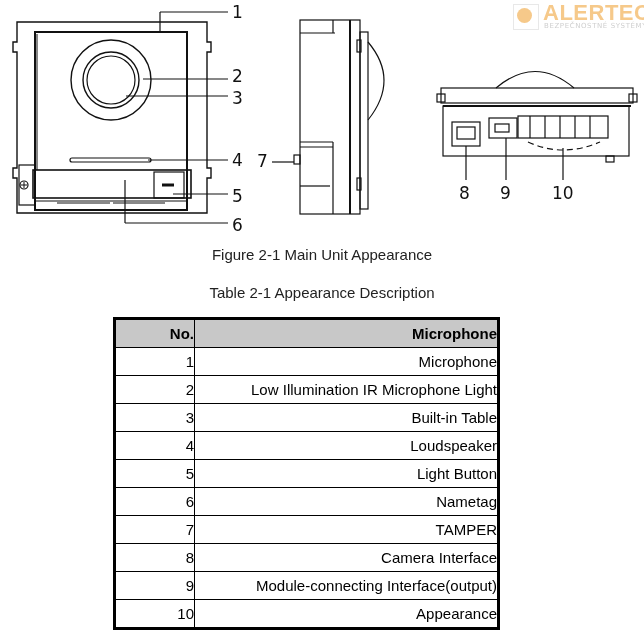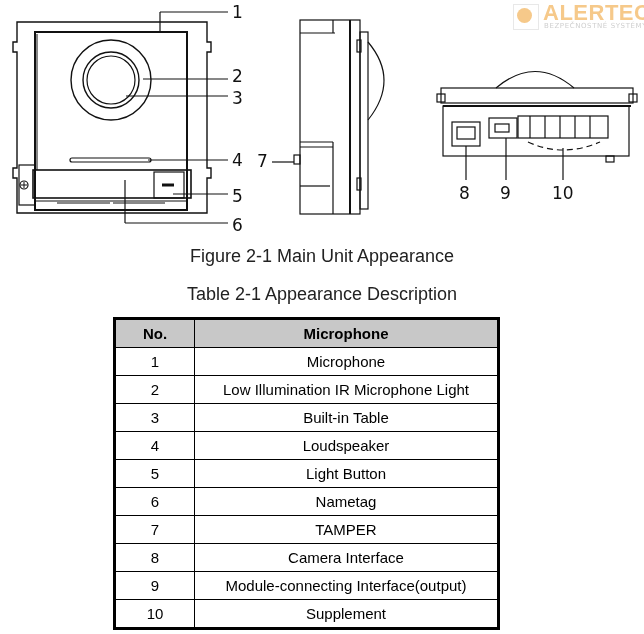--- a/index.html
+++ b/index.html
@@ -7,24 +7,24 @@
          font-family:"Liberation Sans", sans-serif; color:#000; }
   .abs { position:absolute; }
   .callout { font-family:"DejaVu Sans", sans-serif; font-size:17px; color:#111; position:absolute; }
   .logo { position:absolute; left:513px; top:2px; width:130px; height:30px; }
   .logo-box { position:absolute; left:0; top:2px; width:24px; height:24px; border:1.5px solid #e8e8e8; background:#fff; }
   .logo-dot { position:absolute; left:3px; top:3px; width:15px; height:15px; border-radius:50%; background:#f6c98a; }
   .logo-name { position:absolute; left:30px; top:-2px; font-family:"Liberation Sans", sans-serif; font-weight:bold;
                font-size:22px; color:#f6c98a; letter-spacing:0.5px; }
   .logo-sub { position:absolute; left:31px; top:20px; font-family:"DejaVu Sans", sans-serif; font-size:7px;
               color:#cfcfcf; letter-spacing:0.6px; white-space:nowrap; }
-  .caption { position:absolute; left:0; width:644px; text-align:center; font-size:18px; color:#222; }
+  .caption { position:absolute; left:0; width:644px; text-align:center; font-size:15px; color:#222; }
   table.desc { position:absolute; left:113px; top:317px; width:387px; border-collapse:collapse;
                border:3px solid #000; font-size:15px; }
-  table.desc th, table.desc td { border:1px solid #000; height:27px; padding:0; text-align:center; }
+  table.desc th, table.desc td { border:1px solid #000; height:27px; padding:0; text-align:right; }
   table.desc th { background:#c8c8c8; font-weight:bold; height:27px; border-bottom:1px solid #000; }
   table.desc td.no { width:78px; }
 </style>
 </head>
 <body>
 
 <div class="logo">
   <div class="logo-box">
       <div class="logo-dot"></div>
     </div>
@@ -164,16 +164,16 @@
     <tr>
         <td class="no">8</td>
         <td>Camera Interface</td>
       </tr>
     <tr>
         <td class="no">9</td>
         <td>Module-connecting Interface(output)</td>
       </tr>
     <tr>
         <td class="no">10</td>
-        <td>Supplement</td>
+        <td>Appearance</td>
       </tr>
   </tbody>
 </table>
 
 </body></html>

